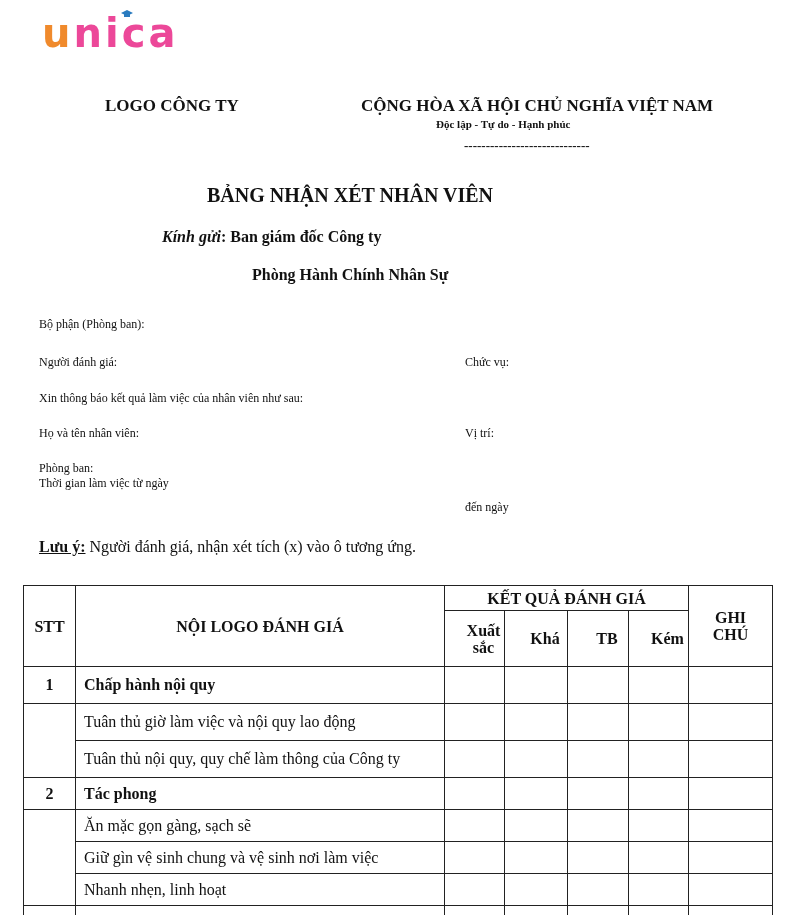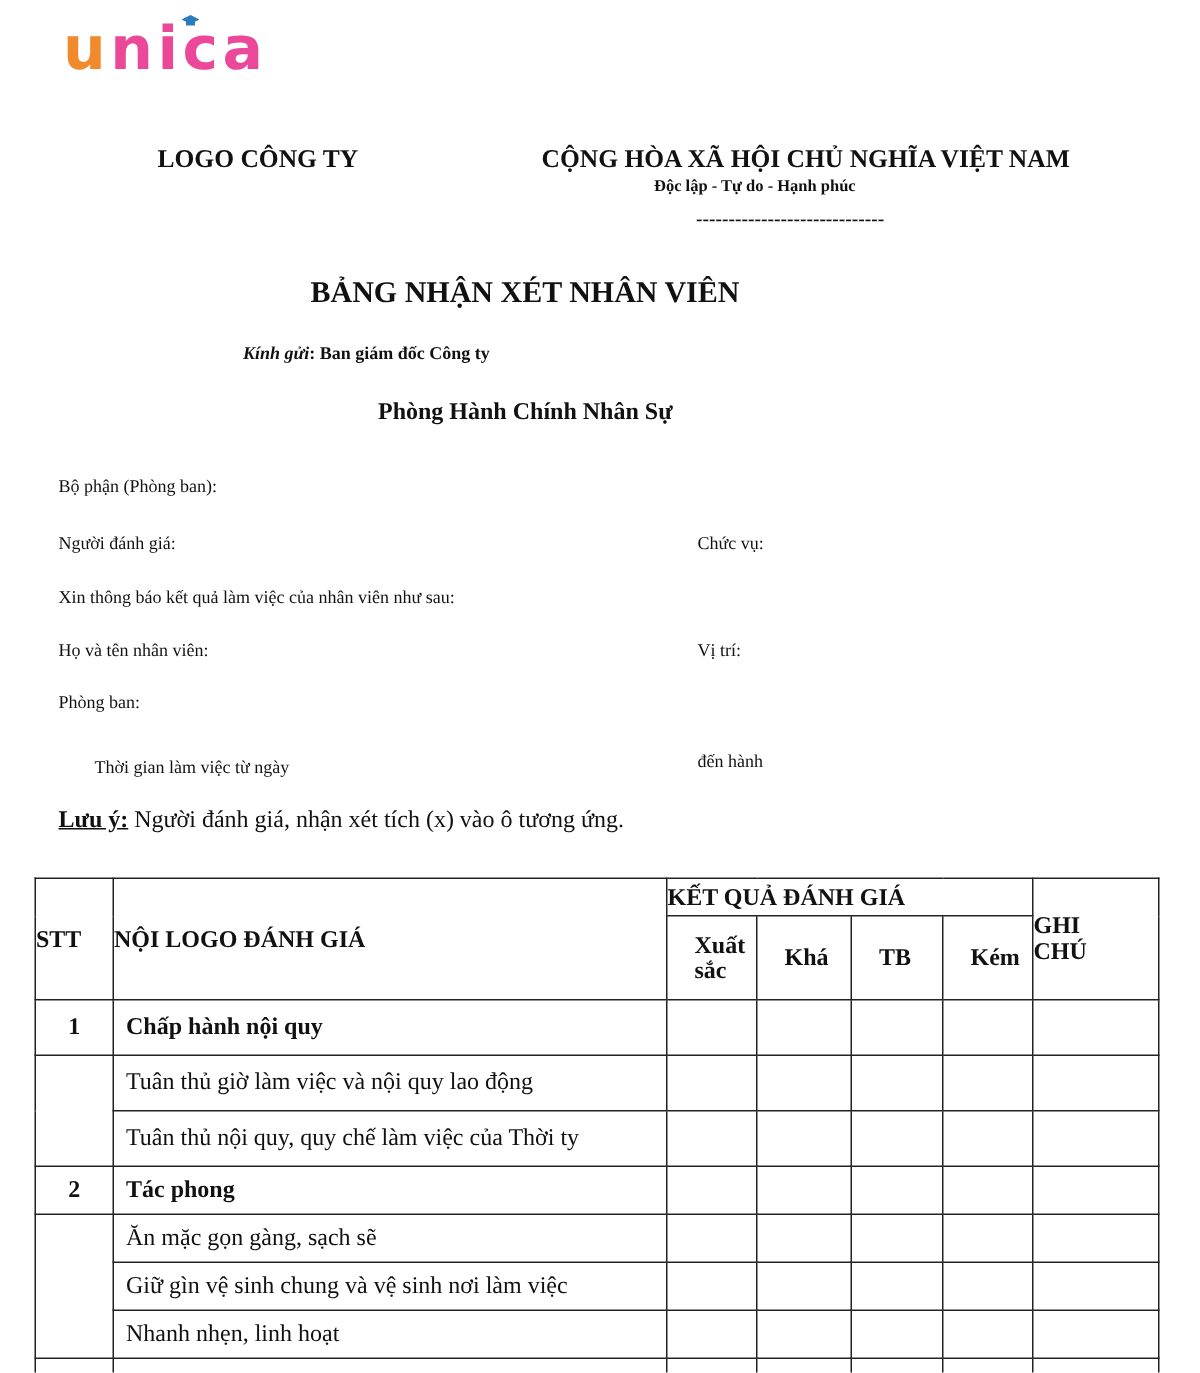--- a/index.html
+++ b/index.html
@@ -13,40 +13,40 @@
 
     .abs { position: absolute; white-space: nowrap; }
     .hdr { font-weight: bold; font-size: 17px; }
     .company { left: 105px; top: 96px; }
     .nation { left: 361px; top: 96px; }
     .motto { left: 436px; top: 118px; font-size: 11px; }
     .dashes { left: 464px; top: 138px; font-size: 13px; letter-spacing: 0px; }
 
     .title { left: 0; width: 702px; text-align: center; top: 184px; font-size: 20px; font-weight: bold; padding-left: 0; }
     .title span { margin-left: -2px; }
-    .greet { left: 162px; top: 228px; font-size: 12px; font-weight: bold; }
+    .greet { left: 162px; top: 228px; font-size: 16px; font-weight: bold; }
     .greet i { font-style: italic; }
     .dept { left: 252px; top: 266px; font-size: 16px; font-weight: bold; }
 
     .field { font-size: 12px; }
     .f1 { left: 39px; top: 317px; }
     .f2 { left: 39px; top: 355px; }
     .f2b { left: 465px; top: 355px; }
     .f3 { left: 39px; top: 391px; }
     .f4 { left: 39px; top: 426px; }
     .f4b { left: 465px; top: 426px; }
     .f5 { left: 39px; top: 461px; }
-    .f6 { left: 39px; top: 504px; margin-left: 24px; }
+    .f6 { left: 39px; top: 476px; }
     .f6b { left: 465px; top: 500px; }
     .note { left: 39px; top: 538px; font-size: 16px; }
     .note .lbl { font-weight: bold; text-decoration: underline; }
 
     table.eval { position: absolute; left: 23px; top: 585px; border-collapse: collapse; table-layout: fixed; }
     table.eval td, table.eval th { border: 1.6px solid #222; font-size: 16px; }
-    table.eval th { font-weight: bold; text-align: left; vertical-align: middle; line-height: 17px; }
+    table.eval th { font-weight: bold; text-align: center; vertical-align: middle; line-height: 17px; }
     .c-stt { width: 52px; }
     .c-content { width: 369px; }
     .c-xs { width: 60px; }
     .c-kha { width: 63px; }
     .c-tb { width: 61px; }
     .c-kem { width: 60px; }
     .c-note { width: 84px; }
     tr.h1 th { height: 25px; }
     tr.h2 th { height: 56px; padding-left: 18px; }
     tr.row td { height: 37px; }
@@ -75,21 +75,21 @@
 <div class="abs dept">Phòng Hành Chính Nhân Sự</div>
 
 <div class="abs field f1">Bộ phận (Phòng ban):</div>
 <div class="abs field f2">Người đánh giá:</div>
 <div class="abs field f2b">Chức vụ:</div>
 <div class="abs field f3">Xin thông báo kết quả làm việc của nhân viên như sau:</div>
 <div class="abs field f4">Họ và tên nhân viên:</div>
 <div class="abs field f4b">Vị trí:</div>
 <div class="abs field f5">Phòng ban:</div>
 <div class="abs field f6">Thời gian làm việc từ ngày</div>
-<div class="abs field f6b">đến hành</div>
+<div class="abs field f6b">đến ngày</div>
 <div class="abs note"><span class="lbl">Lưu ý:</span><span> Người đánh giá, nhận xét tích (x) vào ô tương ứng.</span></div>
 
 <table class="eval">
   <colgroup>
     <col class="c-stt">
       <col class="c-content">
       <col class="c-xs">
       <col class="c-kha">
       <col class="c-tb">
       <col class="c-kem">
@@ -122,21 +122,21 @@
     <tr class="row">
       <td class="stt" rowspan="2"></td>
       <td class="content">Tuân thủ giờ làm việc và nội quy lao động</td>
       <td></td>
         <td></td>
         <td></td>
         <td></td>
         <td></td>
     </tr>
     <tr class="row">
-      <td class="content">Tuân thủ nội quy, quy chế làm việc của Thời ty</td>
+      <td class="content">Tuân thủ nội quy, quy chế làm thông của Công ty</td>
       <td></td>
         <td></td>
         <td></td>
         <td></td>
         <td></td>
     </tr>
     <tr class="row s">
       <td class="stt">2</td>
       <td class="content bold">Tác phong</td>
       <td></td>

